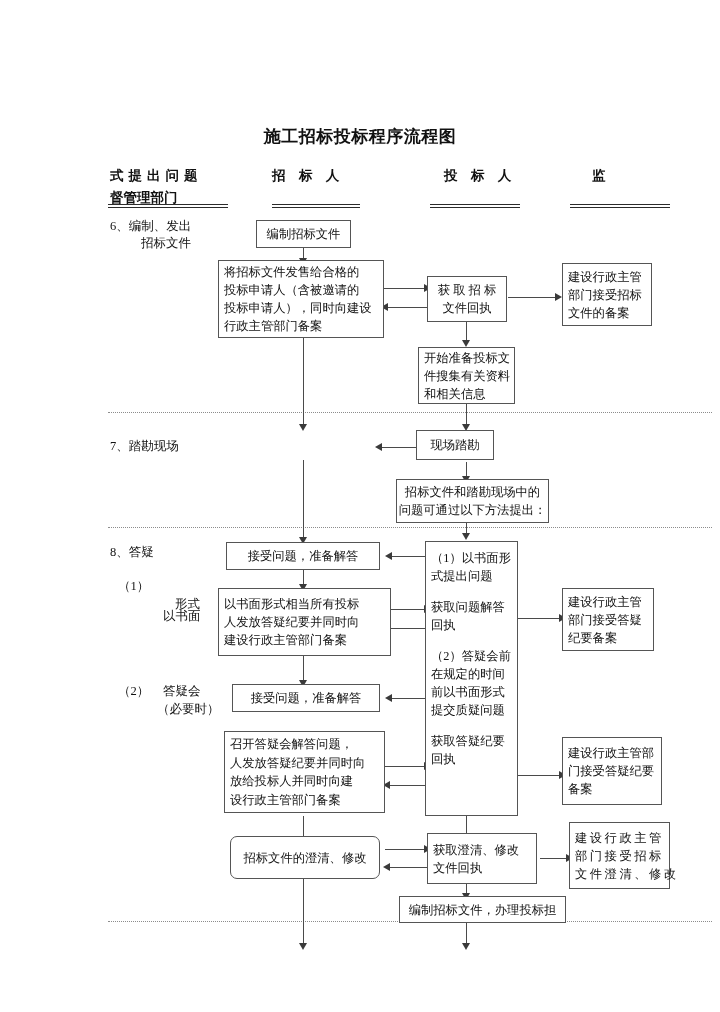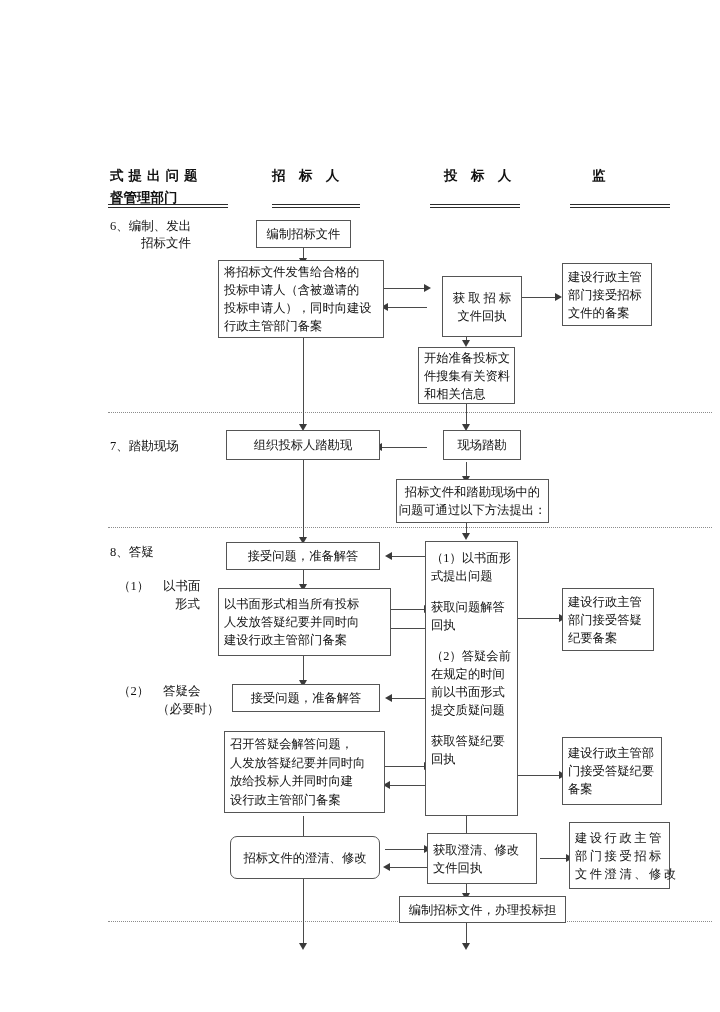--- a/index.html
+++ b/index.html
@@ -107,20 +107,21 @@
     border-top: 4.5px solid transparent;
     border-bottom: 4.5px solid transparent;
     border-right: 7px solid #3a3a3a;
   }
 </style>
 </head>
 <body>
 
 <div id="page">
 
+  <div class="title">施工招标投标程序流程图</div>
 
   <div class="colhead" style="left:110px; top:167px;">式提出问题</div>
   <div class="colhead tight" style="left:110px; top:189px;">督管理部门</div>
   <div class="dblrule" style="left:108px; top:204px; width:120px;"></div>
 
   <div class="colhead" style="left:272px; top:167px;">招 标 人</div>
   <div class="dblrule" style="left:272px; top:204px; width:88px;"></div>
 
   <div class="colhead" style="left:444px; top:167px;">投 标 人</div>
   <div class="dblrule" style="left:430px; top:204px; width:90px;"></div>
@@ -133,21 +134,21 @@
   <div class="divider" style="top:921px;"></div>
 
   <div class="stage" style="left:110px; top:218px;"><span>6、</span><span>编制、发出</span></div>
   <div class="stage" style="left:141px; top:235px;">招标文件</div>
 
   <div class="stage" style="left:110px; top:438px;"><span>7、</span><span>踏勘现场</span></div>
 
   <div class="stage" style="left:110px; top:544px;"><span>8、</span><span>答疑</span></div>
 
   <div class="stage" style="left:118px; top:578px;">（1）</div>
-  <div class="stage" style="left:163px; top:578px;">以书面</div>
+  <div class="stage" style="left:163px; top:608px;">以书面</div>
   <div class="stage" style="left:175px; top:596px;">形式</div>
 
   <div class="stage" style="left:118px; top:683px;">（2）</div>
   <div class="stage" style="left:163px; top:683px;">答疑会</div>
   <div class="stage" style="left:157px; top:701px;">（必要时）</div>
 
   <div class="vline" style="left:303px; top:247px; height:13px;"></div>
   <div class="arrow down" style="left:299px; top:258px;"></div>
 
   <div class="hline" style="left:383px; top:288px; width:43px;"></div>
@@ -236,42 +237,39 @@
     <span class="ln">编制招标文件</span>
   </div>
 
   <div class="box just" style="left:218px; top:260px; width:166px; height:78px;">
     <span class="ln">将招标文件发售给合格的</span>
     <span class="ln">投标申请人（含被邀请的</span>
     <span class="ln">投标申请人），同时向建设</span>
     <span class="ln">行政主管部门备案</span>
   </div>
 
-  <div class="box center" style="left:442px; top:276px; width:80px; height:61px;">
+  <div class="box center" style="left:427px; top:276px; width:80px; height:46px;">
     <span class="ln">获 取 招 标</span>
     <span class="ln">文件回执</span>
   </div>
 
   <div class="box just" style="left:562px; top:263px; width:90px; height:63px;">
     <span class="ln">建设行政主管</span>
     <span class="ln">部门接受招标</span>
     <span class="ln">文件的备案</span>
   </div>
 
   <div class="box just" style="left:418px; top:347px; width:97px; height:57px;font-family:Liberation Serif, serif;">
     <span class="ln">开始准备投标文</span>
     <span class="ln">件搜集有关资料</span>
     <span class="ln">和相关信息</span>
   </div>
 
-  <div class="box center" style="left:226px; top:430px; width:154px; height:30px;">
-    <span class="ln">组织投标人踏勘现</span>
-  </div>
-
-  <div class="box center" style="left:443px; top:430px; width:78px; height:30px;">
+
+  <div class="box center" style="left:416px; top:430px; width:78px; height:30px;">
     <span class="ln">现场踏勘</span>
   </div>
 
   <div class="box just" style="left:396px; top:479px; width:153px; height:44px;align-items:center;">
     <span class="ln">招标文件和踏勘现场中的</span>
     <span class="ln">问题可通过以下方法提出：</span>
   </div>
 
   <div class="box center" style="left:226px; top:542px; width:154px; height:28px;">
     <span class="ln">接受问题，准备解答</span>

